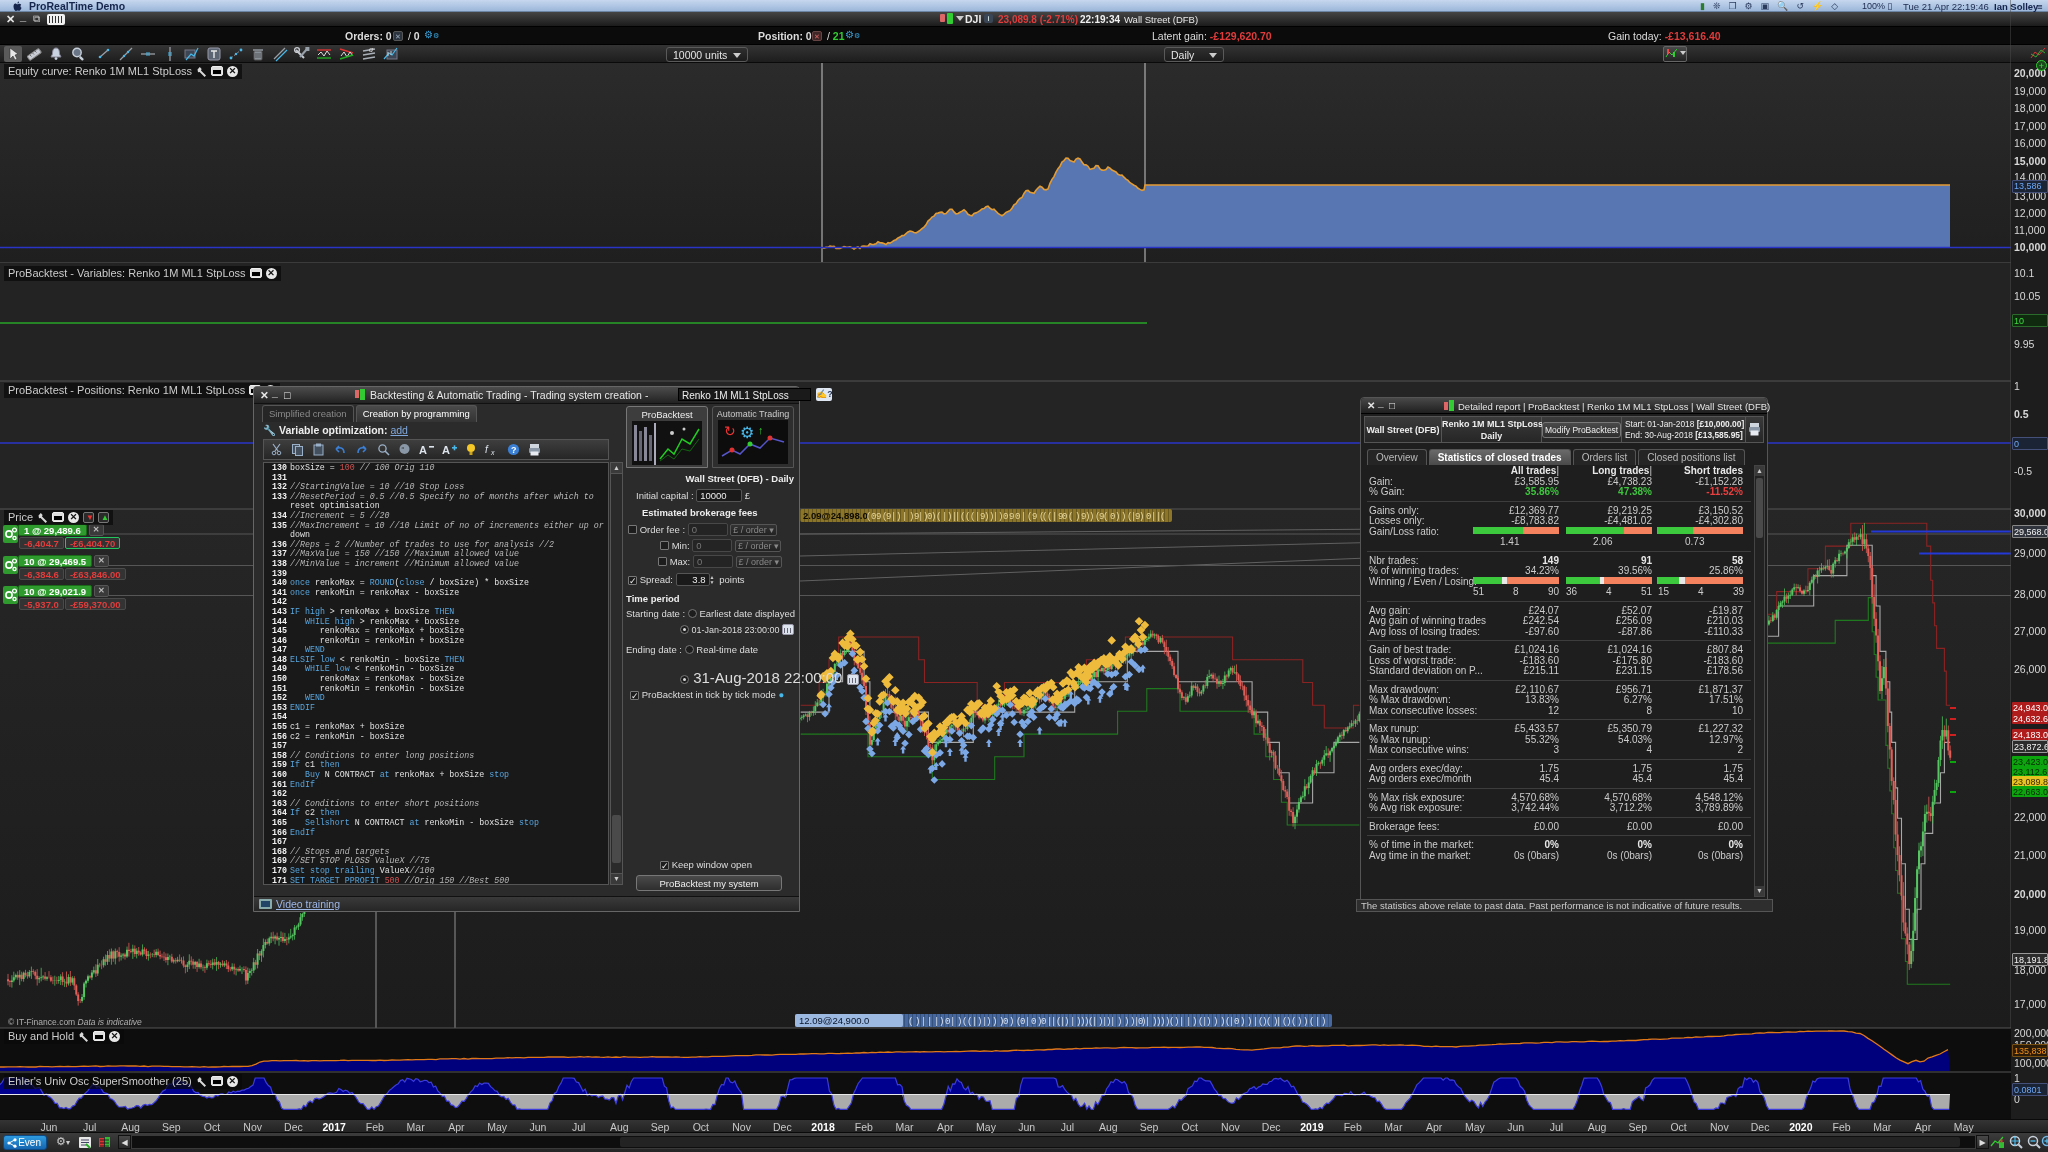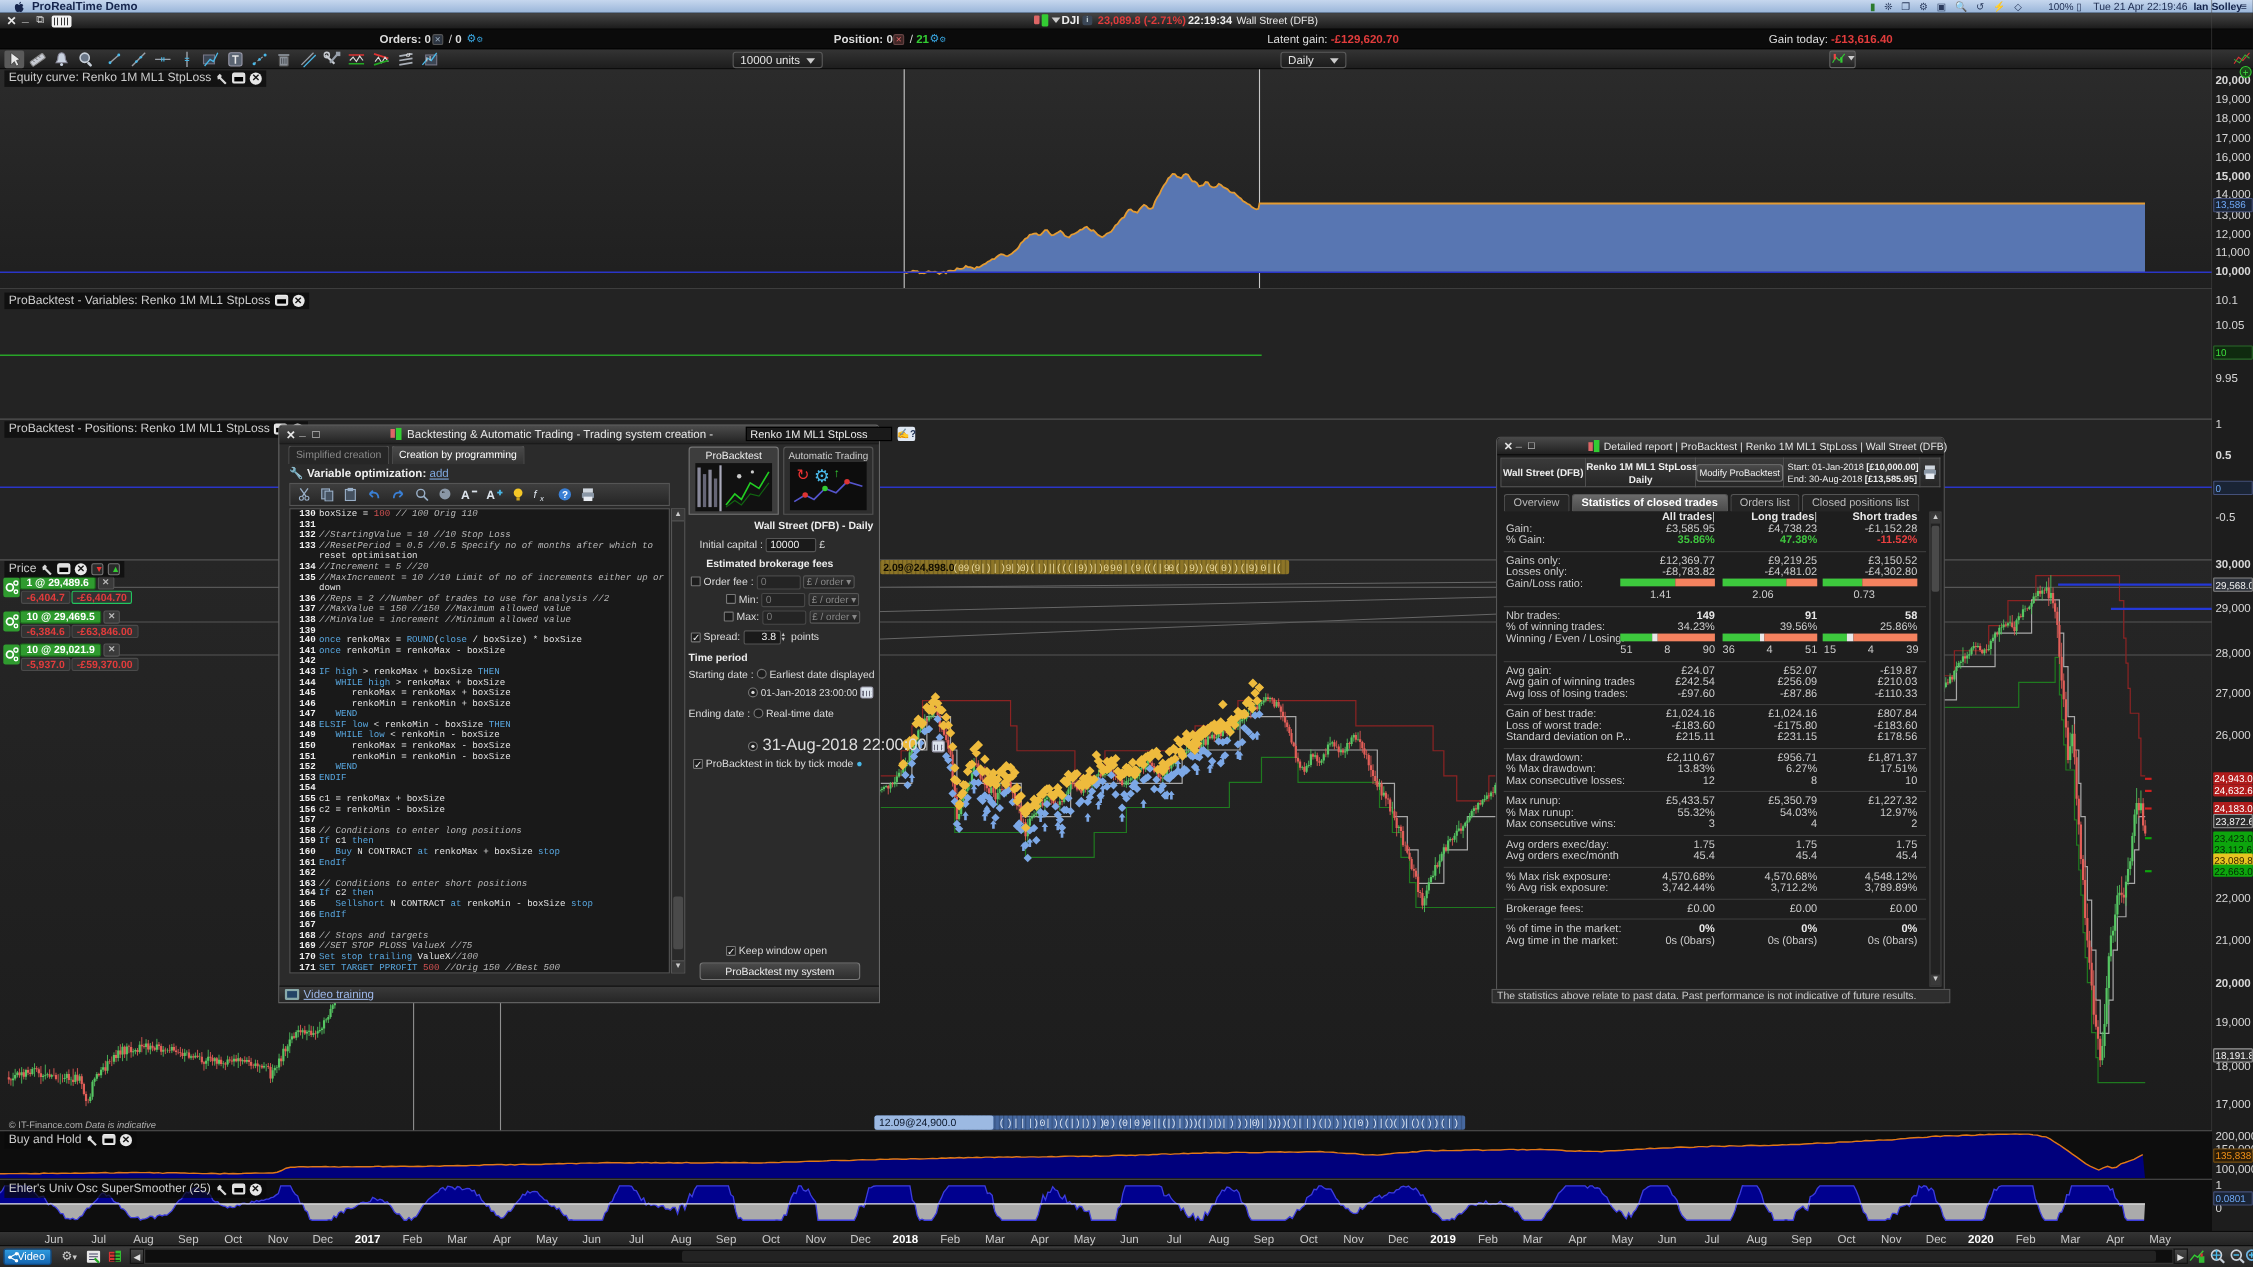--- a/index.html
+++ b/index.html
@@ -280,21 +280,21 @@
 <div class="lbl" style="left:1622.8600000000001px;top:1121px;width:30px;text-align:center;font-weight:normal;color:#c8c8c8;font-size:10.5px">Sep</div>
 <div class="lbl" style="left:1663.6000000000001px;top:1121px;width:30px;text-align:center;font-weight:normal;color:#c8c8c8;font-size:10.5px">Oct</div>
 <div class="lbl" style="left:1704.3400000000001px;top:1121px;width:30px;text-align:center;font-weight:normal;color:#c8c8c8;font-size:10.5px">Nov</div>
 <div class="lbl" style="left:1745.0800000000002px;top:1121px;width:30px;text-align:center;font-weight:normal;color:#c8c8c8;font-size:10.5px">Dec</div>
 <div class="lbl" style="left:1785.8200000000002px;top:1121px;width:30px;text-align:center;font-weight:bold;color:#fff;font-size:10.5px">2020</div>
 <div class="lbl" style="left:1826.5600000000002px;top:1121px;width:30px;text-align:center;font-weight:normal;color:#c8c8c8;font-size:10.5px">Feb</div>
 <div class="lbl" style="left:1867.3000000000002px;top:1121px;width:30px;text-align:center;font-weight:normal;color:#c8c8c8;font-size:10.5px">Mar</div>
 <div class="lbl" style="left:1908.0400000000002px;top:1121px;width:30px;text-align:center;font-weight:normal;color:#c8c8c8;font-size:10.5px">Apr</div>
 <div class="lbl" style="left:1948.7800000000002px;top:1121px;width:30px;text-align:center;font-weight:normal;color:#c8c8c8;font-size:10.5px">May</div>
 <div class="abs" style="left:0;top:1133px;width:2048px;height:19px;background:linear-gradient(#3c3c3c,#242424)"></div>
-<div class="abs" style="left:3px;top:1135px;width:44px;height:15px;background:linear-gradient(#2f9bdf,#1565b0);border:1px solid #0d4a85;border-radius:3px;color:#fff;font-size:10px;text-align:right;line-height:14px;padding-right:5px">Video</div>
+<div class="abs" style="left:3px;top:1135px;width:44px;height:15px;background:linear-gradient(#2f9bdf,#1565b0);border:1px solid #0d4a85;border-radius:3px;color:#fff;font-size:10px;text-align:right;line-height:14px;padding-right:5px">Even</div>
 <svg class="abs" style="left:7px;top:1138px" width="10" height="10">
     <circle cx="2" cy="5" r="1.6" fill="#fff"></circle>
     <circle cx="8" cy="1.8" r="1.6" fill="#fff"></circle>
     <circle cx="8" cy="8.2" r="1.6" fill="#fff"></circle>
     <path d="M2 5 L8 1.8 M2 5 L8 8.2" stroke="#fff" stroke-width="1"></path>
   </svg>
 <div class="abs" style="left:56px;top:1135px;color:#ccc;font-size:11px">⚙<span style="font-size:8px">▾</span></div>
 <svg class="abs" style="left:78px;top:1136px" width="14" height="13">
     <rect x="1" y="1" width="12" height="11" fill="#e8e8e8" rx="1"></rect>
     <path d="M3 4 h8 M3 6.5 h8 M3 9 h5" stroke="#446" stroke-width="1"></path>
@@ -832,21 +832,21 @@
       <span style="position:absolute;left:6px;top:2px;font-weight:bold">✕</span>
       <span style="position:absolute;left:17px;top:-1px;font-weight:bold">_</span>
       <span style="position:absolute;left:28px;top:2px">□</span>
       <span style="position:absolute;left:83px;top:3.5px;width:4px;height:8px;background:#d66"></span>
       <span style="position:absolute;left:88px;top:2px;width:5px;height:11px;background:#3c3"></span>
       <span style="position:absolute;left:97px;top:2.5px;font-size:9.5px;white-space:nowrap">Detailed report | ProBacktest | Renko 1M ML1 StpLoss | Wall Street (DFB)</span>
     </div>
     <div class="rpt-hdr" style="font-size:9px">
       <div style="width:78px;background:linear-gradient(#3a3a3a,#262626);border:1px solid #555;display:flex;align-items:center;justify-content:center;font-weight:bold;white-space:nowrap">Wall Street (DFB)</div>
       <div style="width:100px;background:linear-gradient(#3a3a3a,#262626);border:1px solid #555;border-left:none;text-align:center;font-weight:bold;padding-top:1px;line-height:12px;white-space:nowrap">Renko 1M ML1 StpLoss<br>Daily</div>
-      <div style="width:80px;background:linear-gradient(#3a3a3a,#262626);border:1px solid #555;border-left:none;display:flex;align-items:center;justify-content:center">
+      <div style="width:80px;background:linear-gradient(#3a3a3a,#262626);border:1px solid #555;border-left:none;display:flex;align-items:center;justify-content:flex-start">
         <span style="border:1px solid #777;border-radius:3px;background:linear-gradient(#4a4a4a,#2e2e2e);padding:2px 2px;white-space:nowrap;font-size:8.5px">Modify ProBacktest</span>
       </div>
       <div style="width:124px;background:linear-gradient(#3a3a3a,#262626);border:1px solid #555;border-left:none;padding:2px 0 0 3px;line-height:11px;font-size:8.4px;white-space:nowrap">Start: 01-Jan-2018 <b>[£10,000.00]</b><br>End: 30-Aug-2018 <b>[£13,585.95]</b></div>
       <div style="flex:1;background:linear-gradient(#3a3a3a,#262626);border:1px solid #555;border-left:none;text-align:center"><svg width="14" height="13" style="margin-top:6px">
           <rect x="2" y="0" width="9" height="4" fill="#cfd6de"></rect>
           <rect x="1" y="4" width="11" height="5" rx="1" fill="#8a97a6"></rect>
           <rect x="2.5" y="7.5" width="8" height="5" fill="#e8ecf2"></rect>
         </svg></div>
     </div>
     <div class="rpt-tabs">

